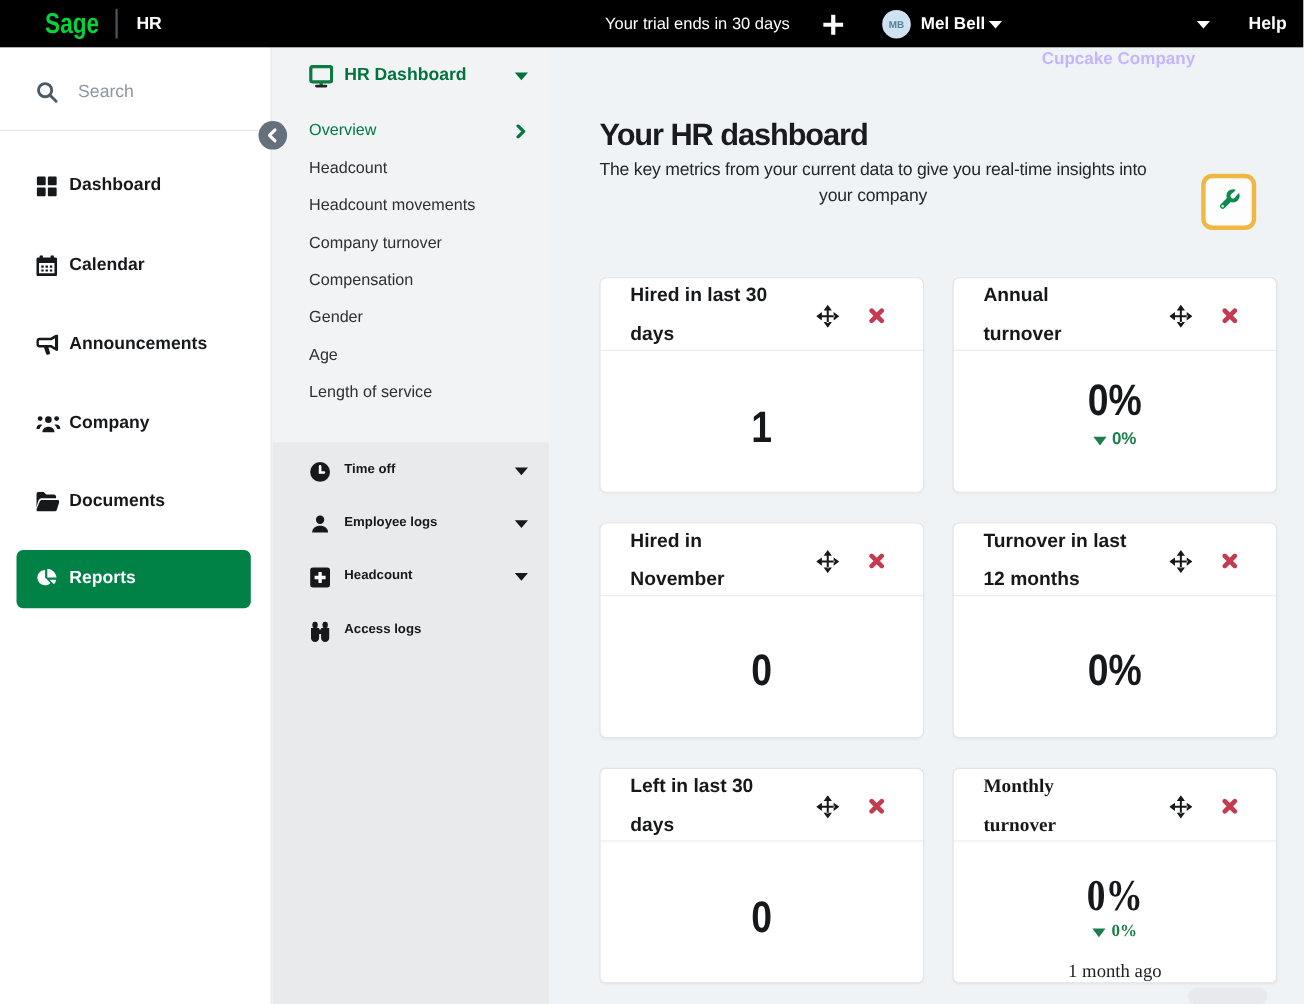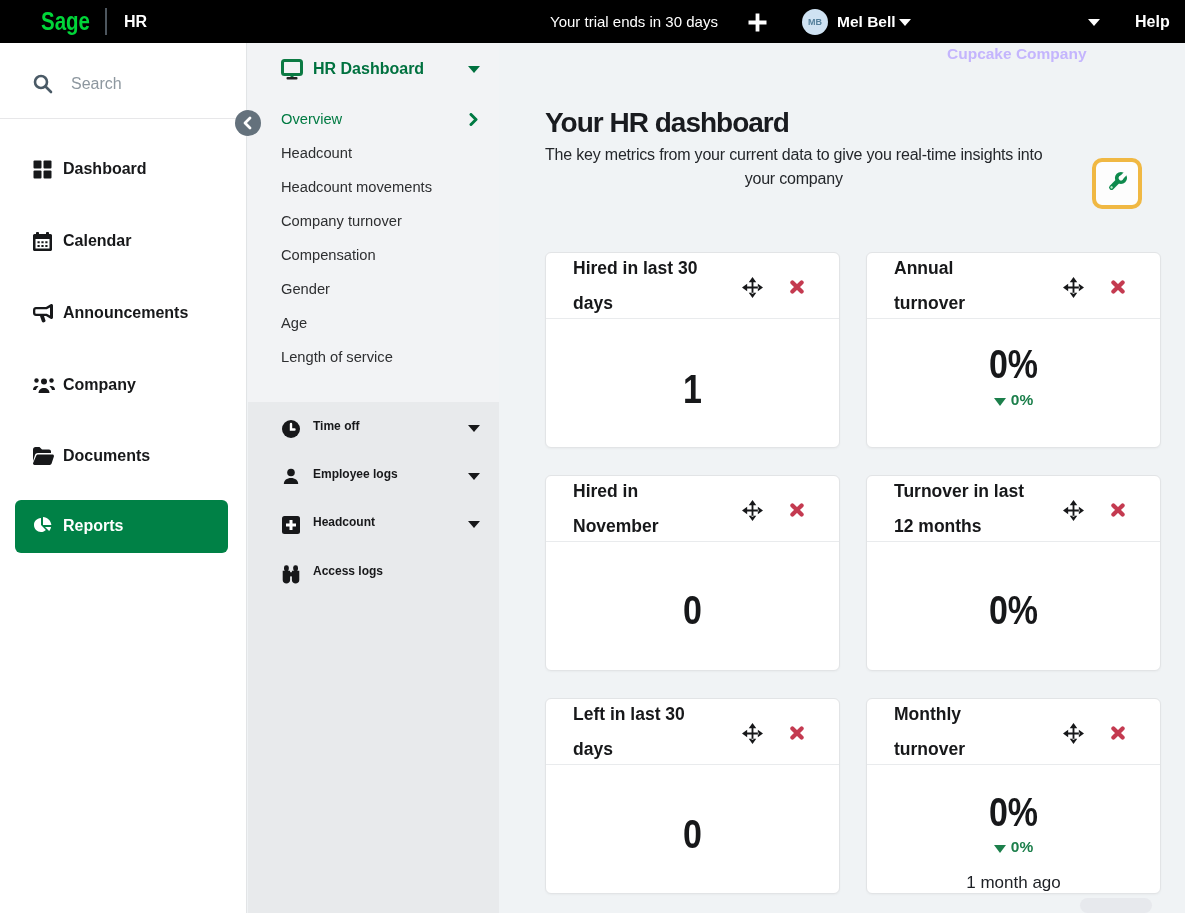--- a/index.html
+++ b/index.html
@@ -136,21 +136,21 @@
     <svg class="movic" width="21" height="21" viewBox="0 0 24 24">
         <path fill="#17181a" d="M12 0l4.3 5.9H7.7zM12 24l4.3-5.9H7.7zM0 12l5.9-4.3v8.6zM24 12l-5.9-4.3v8.6zM10.95 5h2.1v14h-2.1zM5 10.95h14v2.1H5z"></path>
       </svg>
     <svg class="xic" width="14" height="14" viewBox="0 0 14 14">
         <path stroke="#c43a50" stroke-width="4.2" stroke-linecap="round" d="M2.4 2.4L11.6 11.6M11.6 2.4L2.4 11.6" fill="none"></path>
       </svg>
   </div>
   <div class="cval" style="top:113px;">0</div>
 </div>
 
-<div class="card" style="left:866px; top:698px;">
+<div class="card" style="left:866px; top:698px;font-family:Liberation Serif, serif;">
   <div class="chead">
       <div class="ctitle">Monthly<br>turnover</div>
     <svg class="movic" width="21" height="21" viewBox="0 0 24 24">
         <path fill="#17181a" d="M12 0l4.3 5.9H7.7zM12 24l4.3-5.9H7.7zM0 12l5.9-4.3v8.6zM24 12l-5.9-4.3v8.6zM10.95 5h2.1v14h-2.1zM5 10.95h14v2.1H5z"></path>
       </svg>
     <svg class="xic" width="14" height="14" viewBox="0 0 14 14">
         <path stroke="#c43a50" stroke-width="4.2" stroke-linecap="round" d="M2.4 2.4L11.6 11.6M11.6 2.4L2.4 11.6" fill="none"></path>
       </svg>
   </div>
   <div class="cval" style="top:91px;">0%</div>

